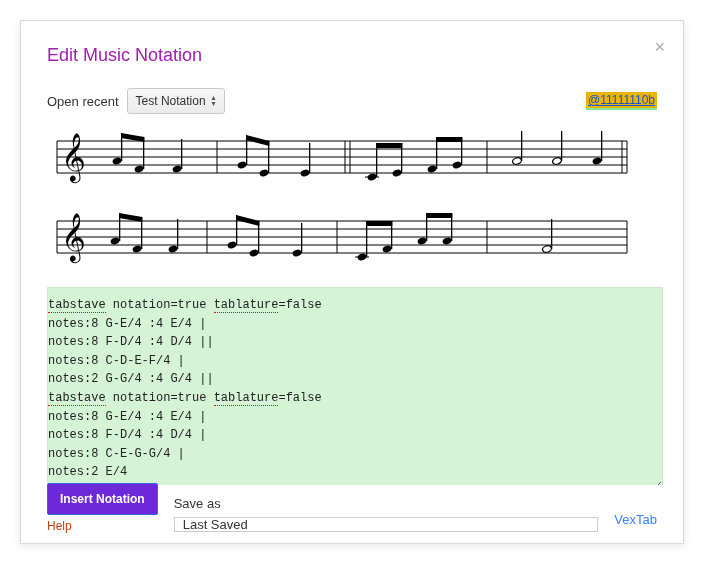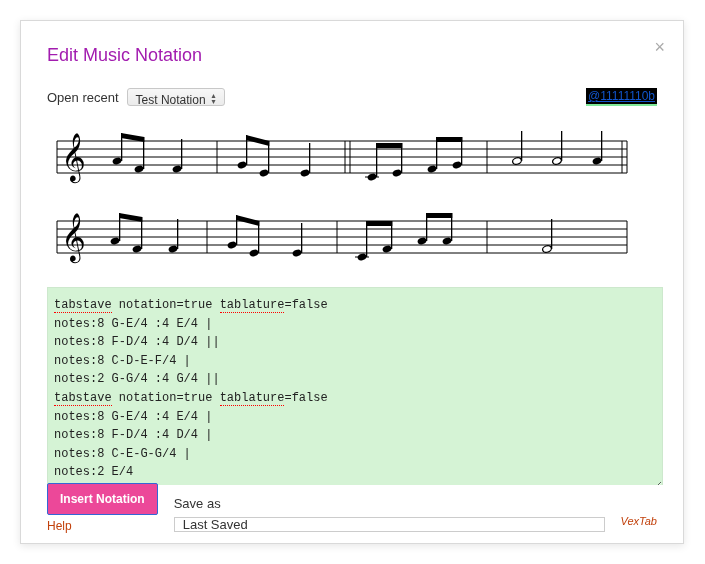--- a/index.html
+++ b/index.html
@@ -40,43 +40,44 @@
     align-items: center;
     margin-bottom: 10px;
   }
   .open-recent-label {
     font-size: 13px;
     color: #333;
     margin-right: 8px;
   }
   .recent-select {
     display: inline-flex;
+    align-items: center;
     border: 1px solid #c8c8c8;
     background: linear-gradient(#f7f7f7,#ebebeb);
     border-radius: 3px;
     padding: 4px 8px;
     font-size: 12px;
     color: #333;
     cursor: pointer;
-    height: 18px;
+    height: 26px;
     position: relative;
   }
   .recent-select .chev {
     margin-left: 6px;
     display:inline-block;
     line-height:6px;
     font-size:8px;
     color:#555;
   }
   .toprow .spacer { flex:1; }
   .user-link {
     font-size: 12px;
     color: #1155cc;
     text-decoration: underline;
-    background: #000000;
+    background: #eab308;
     padding: 1px 2px;
     border-bottom: 2px solid #7ee89a;
   }
   .content-scroll {
     position: absolute;
     left: 26px;
     right: 16px;
     top: 94px;
     bottom: 58px;
     overflow-y: scroll;
@@ -88,21 +89,21 @@
   .content-scroll::-webkit-scrollbar-thumb { background:#c1c1c1; border:3px solid #f1f1f1; border-radius:8px;}
   .staff-area {
     margin: 6px 0 6px 0;
   }
   .code-area {
     background: #d5f3d5;
     border: 1px solid #cde8cd;
     font-family: "Courier New", monospace;
     font-size: 12px;
     color: #222;
-    padding: 8px 6px;
+    padding: 8px 0;
     line-height: 1.55;
     white-space: pre;
     margin-top: 6px;
     position: relative;
     resize: both;
     overflow: auto;
   }
   .code-area .kw {
     border-bottom: 1px dotted red;
   }
@@ -110,21 +111,21 @@
     position: absolute;
     left: 26px;
     right: 26px;
     bottom: 10px;
     display: flex;
     align-items: flex-end;
     gap: 16px;
   }
   .insert-btn-wrap { display:flex; flex-direction:column; }
   .insert-btn {
-    background: #ec4899;
+    background: #6d28d9;
     color: #fff;
     border: 1px solid #3367d6;
     border-radius: 2px;
     font-size: 12px;
     font-weight: bold;
     padding: 8px 12px;
     cursor: pointer;
   }
   .help-link {
     font-size: 12px;
@@ -144,26 +145,25 @@
   }
   .saveas-input {
     width: 100%;
     border: 1px solid #ccc;
     padding: 6px 8px;
     font-size: 13px;
     color: #333;
     height: 15px;
   }
   .vextab-link {
-    color: #c2410c;
-    font-size: 11px;
+    color: #3b82f6;
+    font-size: 13px;
     text-decoration: none;
     align-self: flex-end;
     padding-bottom: 6px;
-    font-style: italic;
   }
   svg.staff { display:block; }
 </style>
 </head>
 <body>
 
 <div class="dialog">
   <span class="close-x">×</span>
   <h1 class="title">Edit Music Notation</h1>
 

